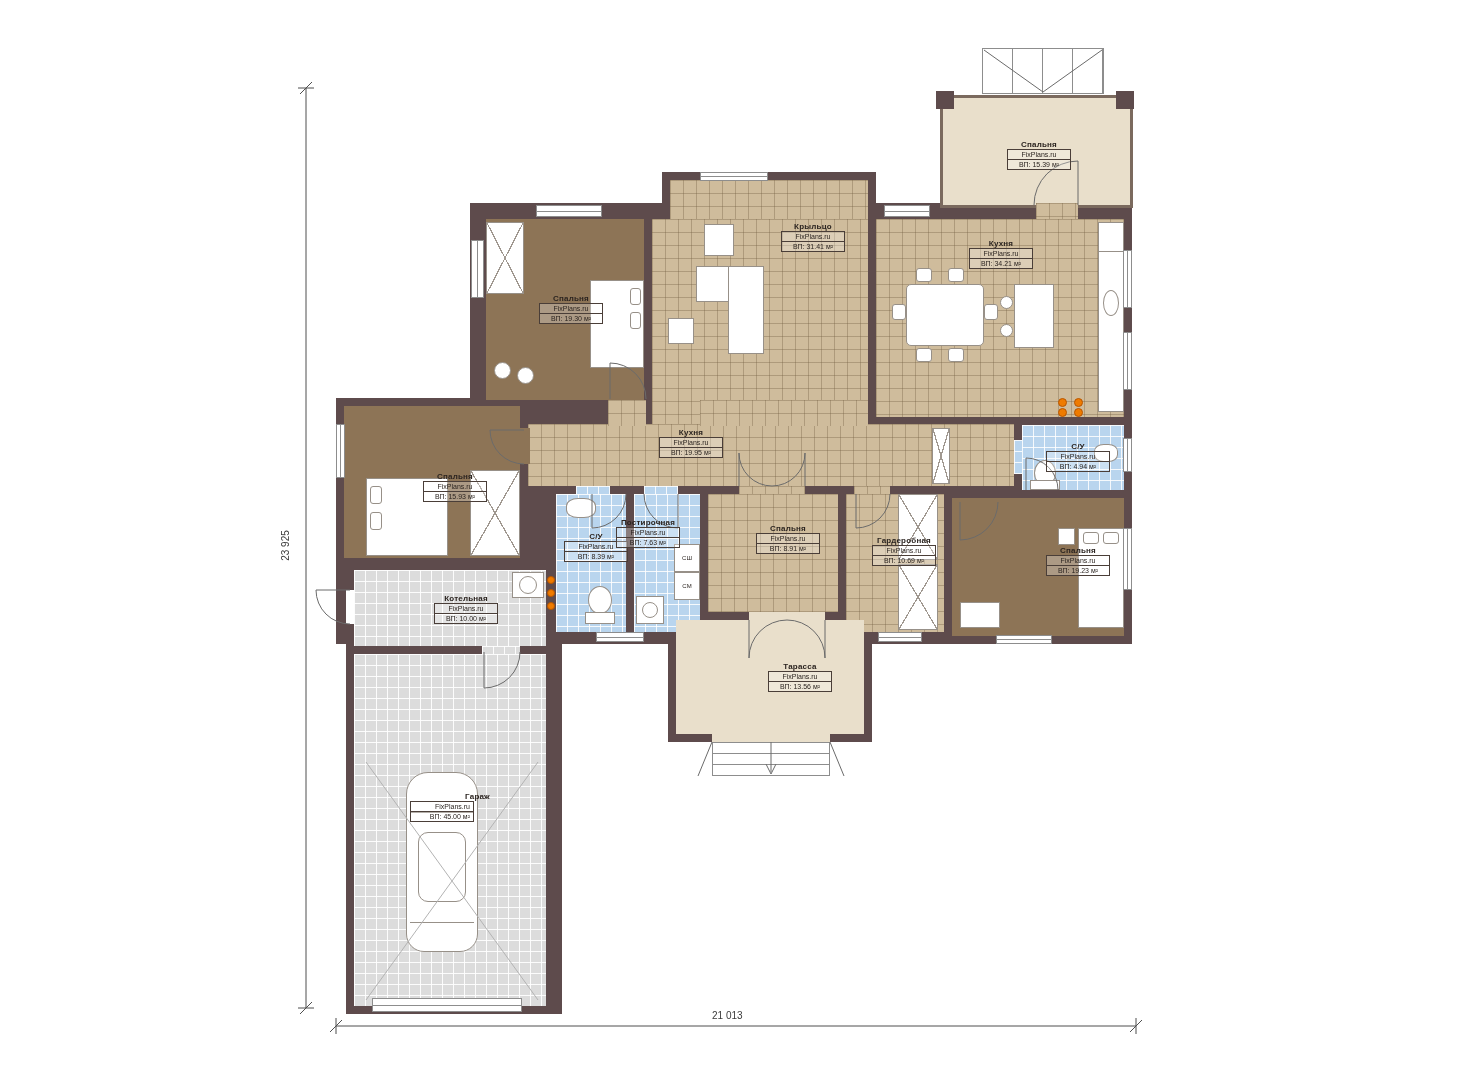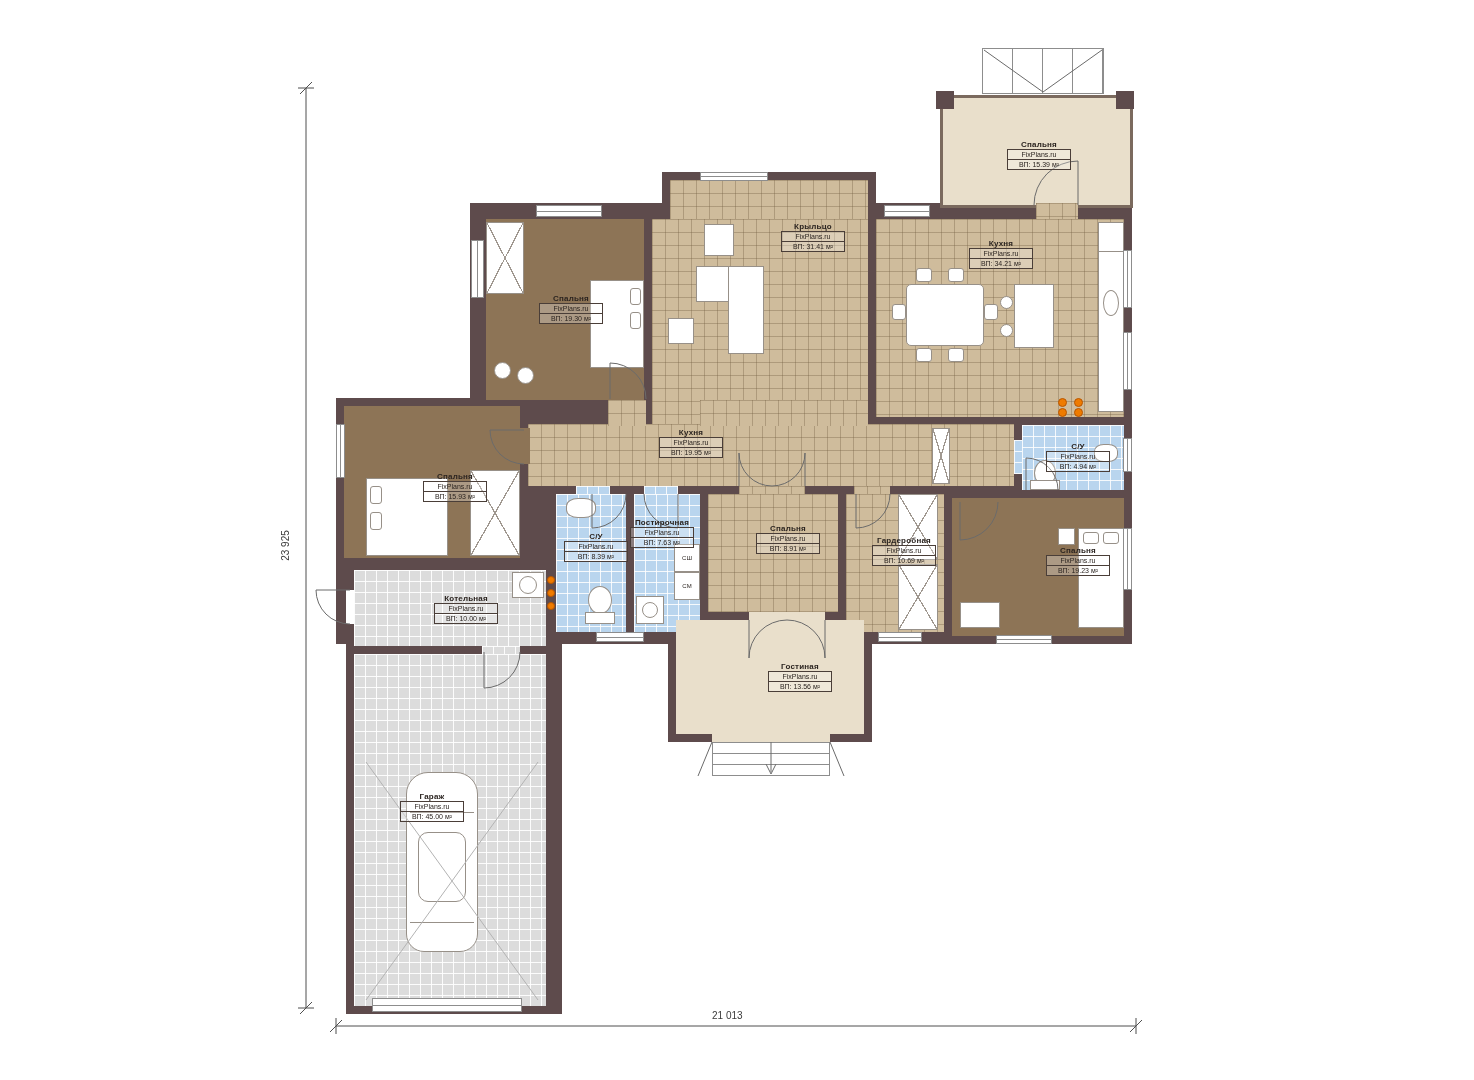--- a/index.html
+++ b/index.html
@@ -260,21 +260,21 @@
   <div class="rlabel" style="left:407px;top:472px;">
     <div class="rl-name">Спальня</div>
     <div class="rl-box">FixPlans.ru</div>
     <div class="rl-box">ВП: 15.93 м²</div>
   </div>
   <div class="rlabel" style="left:548px;top:532px;">
     <div class="rl-name">С/У</div>
     <div class="rl-box">FixPlans.ru</div>
     <div class="rl-box">ВП: 8.39 м²</div>
   </div>
-  <div class="rlabel" style="left:614px;top:518px;">
+  <div class="rlabel" style="left:600px;top:518px;">
     <div class="rl-name">Постирочная</div>
     <div class="rl-box">FixPlans.ru</div>
     <div class="rl-box">ВП: 7.63 м²</div>
   </div>
   <div class="rlabel" style="left:740px;top:524px;">
     <div class="rl-name">Спальня</div>
     <div class="rl-box">FixPlans.ru</div>
     <div class="rl-box">ВП: 8.91 м²</div>
   </div>
   <div class="rlabel" style="left:856px;top:536px;">
@@ -291,23 +291,23 @@
     <div class="rl-name">Спальня</div>
     <div class="rl-box">FixPlans.ru</div>
     <div class="rl-box">ВП: 19.23 м²</div>
   </div>
   <div class="rlabel" style="left:418px;top:594px;">
     <div class="rl-name">Котельная</div>
     <div class="rl-box">FixPlans.ru</div>
     <div class="rl-box">ВП: 10.00 м²</div>
   </div>
   <div class="rlabel" style="left:752px;top:662px;">
-    <div class="rl-name">Гостиная</div>
+    <div class="rl-name">Тарасса</div>
     <div class="rl-box">FixPlans.ru</div>
     <div class="rl-box">ВП: 13.56 м²</div>
   </div>
-  <div class="rlabel" style="left:384px;top:792px;">
+  <div class="rlabel" style="left:394px;top:792px;text-align:right;">
     <div class="rl-name">Гараж</div>
     <div class="rl-box">FixPlans.ru</div>
     <div class="rl-box">ВП: 45.00 м²</div>
   </div>
 
 </div>
 
 </body></html>

